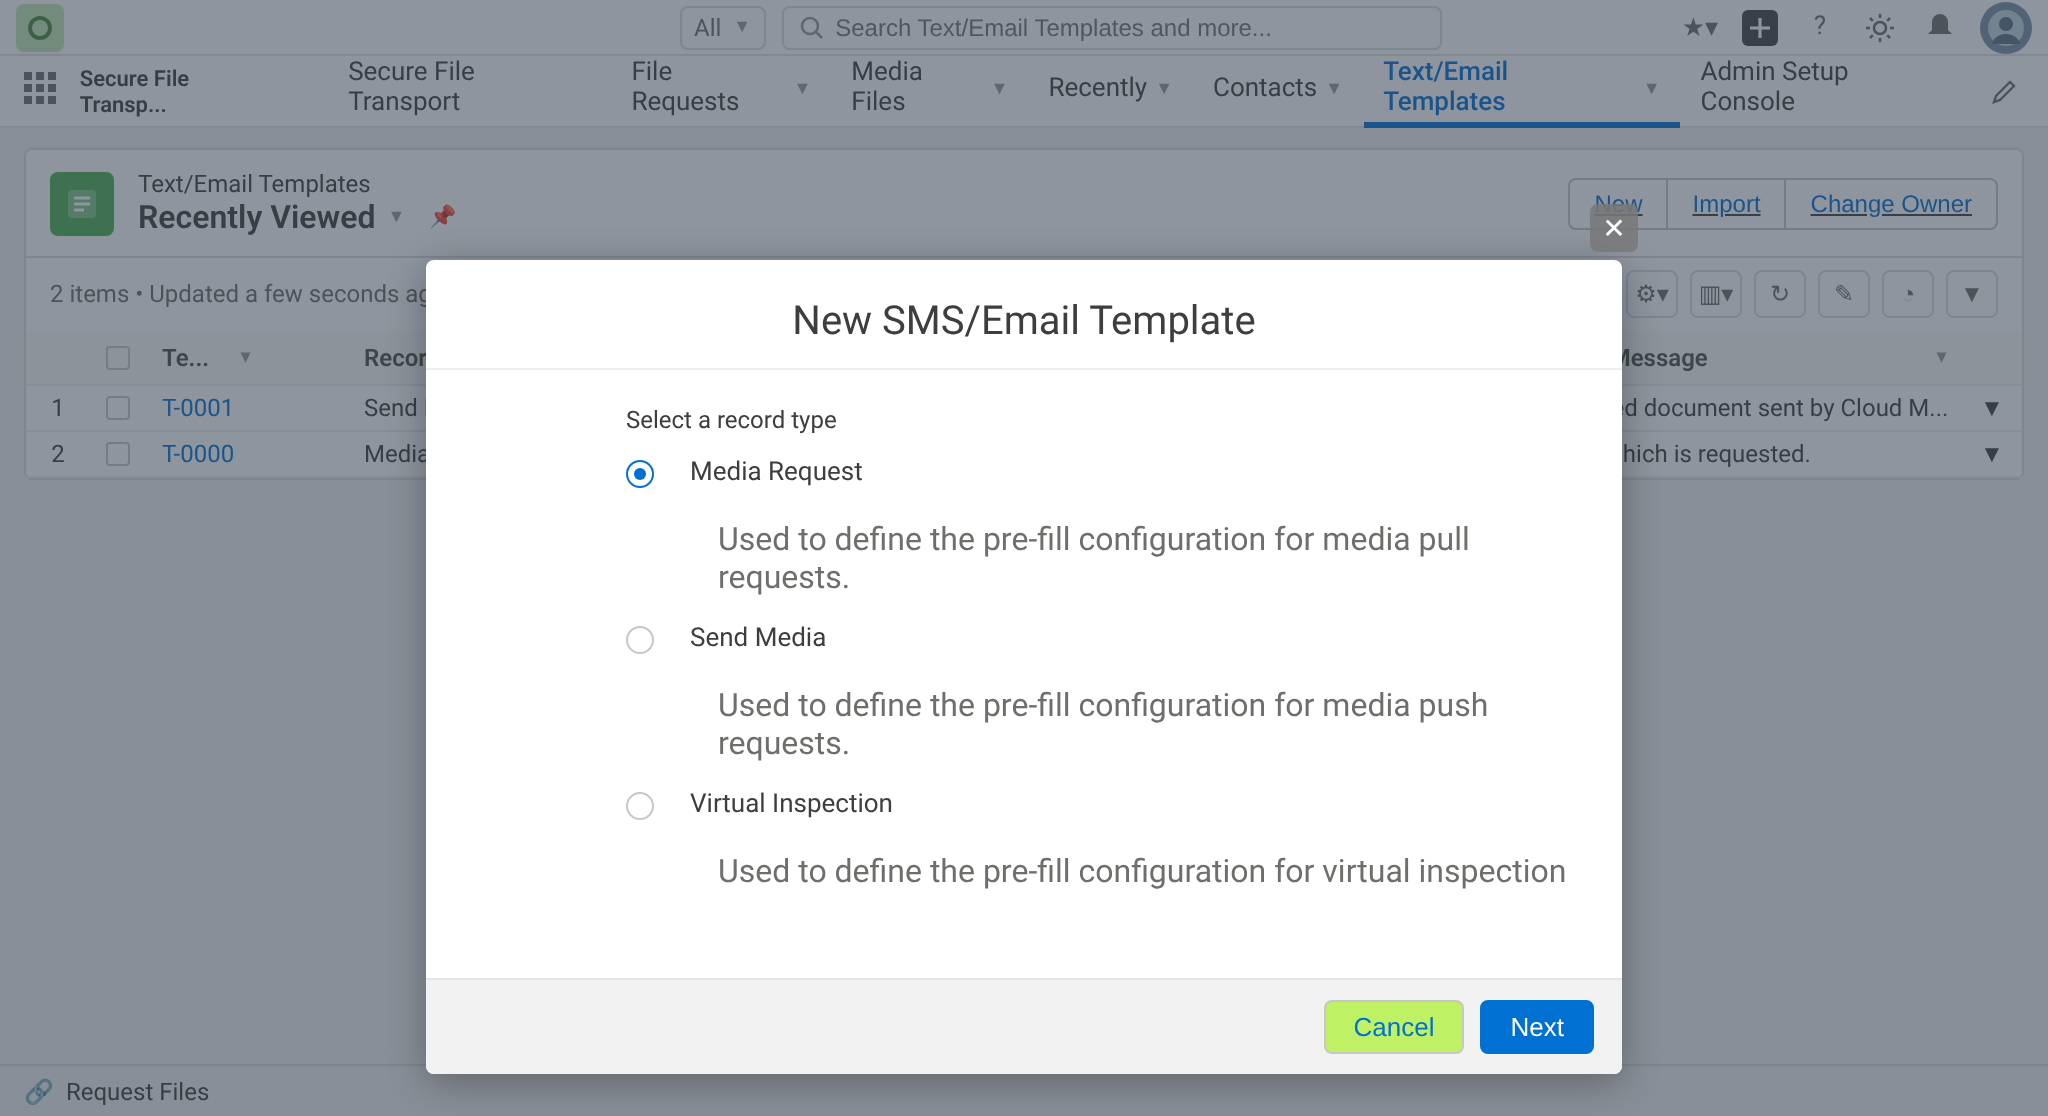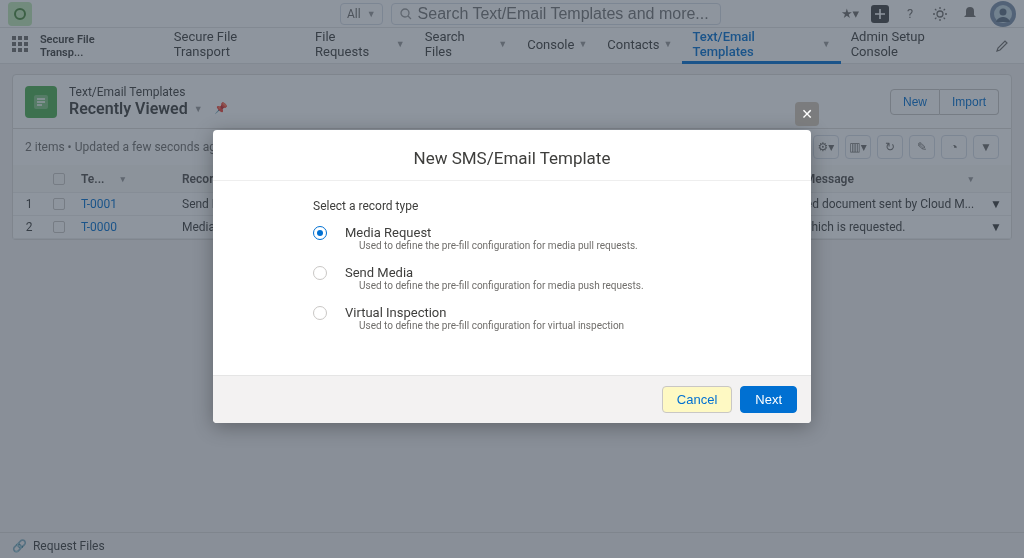--- a/index.html
+++ b/index.html
@@ -52,21 +52,21 @@
   height: 22px;
   display: flex;
   align-items: center;
   padding: 0 8px;
   color: #706e6b;
   gap: 6px;
 }
 .global-search input {
   border: none;
   outline: none;
-  font-size: 16px;
+  font-size: 12px;
   flex: 1;
   color: #3e3e3c;
 }
 .topbar-right {
   margin-left: auto;
   display: flex;
   align-items: center;
   gap: 10px;
 }
 .icon-btn {
@@ -133,21 +133,21 @@
   width: 32px; height: 32px;
   background: #4caf50;
   border-radius: 4px;
   display: flex; align-items: center; justify-content: center;
   color: #fff;
 }
 .ph-text { display: flex; flex-direction: column; }
 .ph-breadcrumb { font-size: 12px; color: #3e3e3c; }
 .ph-title { font-size: 16px; font-weight: 600; display: flex; align-items: center; gap: 6px; }
 .pin { color: #0070d2; font-size: 11px; margin-left: 6px; }
-.ph-right { margin-left: auto; display: flex; gap: 0; }
+.ph-right { margin-left: auto; display: flex; gap: 0; text-decoration: underline; }
 .btn {
   border: 1px solid #c9c7c5;
   background: #fff;
   padding: 5px 12px;
   font-size: 12px;
   cursor: pointer;
   color: #0070d2;
 }
 .btn + .btn { border-left: none; }
 .btn:first-child { border-radius: 4px 0 0 4px; }
@@ -250,21 +250,21 @@
   color: #fff;
   border-radius: 4px;
   display: flex; align-items: center; justify-content: center;
   cursor: pointer;
   font-size: 14px;
 }
 .modal-header {
   text-align: center;
   padding: 18px 12px 12px;
   border-bottom: 1px solid #eee;
-  font-size: 17px;
+  font-size: 20px;
   color: #3e3e3c;
 }
 .modal-body {
   padding: 18px 24px 30px 100px;
   font-size: 12px;
 }
 .modal-section-title { color: #3e3e3c; margin-bottom: 12px; }
 .radio-row { display: flex; align-items: flex-start; gap: 18px; margin-bottom: 14px; }
 .radio-ctrl {
   width: 14px; height: 14px;
@@ -273,33 +273,33 @@
   display: flex; align-items: center; justify-content: center;
   cursor: pointer;
   flex-shrink: 0;
   margin-top: 1px;
 }
 .radio-ctrl.selected::after {
   content: ""; width: 6px; height: 6px; background: #0070d2; border-radius: 50%;
 }
 .radio-ctrl.selected { border-color: #0070d2; }
 .radio-label .r-title { font-size: 13px; color: #3e3e3c; }
-.radio-label .r-desc { font-size: 10px; color: #706e6b; margin-top: 0; margin-left: 14px; }
+.radio-label .r-desc { font-size: 16px; color: #706e6b; margin-top: 16px; margin-left: 14px; }
 .modal-footer {
   background: #f3f2f2;
   border-top: 1px solid #e5e5e5;
   padding: 10px 14px;
   display: flex;
   justify-content: flex-end;
   gap: 8px;
   border-radius: 0 0 4px 4px;
 }
 .m-btn {
   border: 1px solid #c9c7c5;
-  background: #fef9c3;
+  background: #bef264;
   padding: 5px 14px;
   border-radius: 4px;
   font-size: 13px;
   cursor: pointer;
   color: #0070d2;
 }
 .m-btn.primary {
   background: #0070d2;
   color: #fff;
   border-color: #0070d2;
@@ -372,25 +372,25 @@
   <div class="app-name">Secure File Transp...</div>
   <div id="nav-items" style="display:flex;">
       <div class="nav-item">
         <span>Secure File Transport</span>
       </div>
       <div class="nav-item">
         <span>File Requests</span>
         <span class="chev">▼</span>
       </div>
       <div class="nav-item">
-        <span>Search Files</span>
+        <span>Media Files</span>
         <span class="chev">▼</span>
       </div>
       <div class="nav-item">
-        <span>Console</span>
+        <span>Recently</span>
         <span class="chev">▼</span>
       </div>
       <div class="nav-item">
         <span>Contacts</span>
         <span class="chev">▼</span>
       </div>
       <div class="nav-item active">
         <span>Text/Email Templates</span>
         <span class="chev">▼</span>
       </div>
@@ -419,20 +419,21 @@
       <div class="ph-breadcrumb">Text/Email Templates</div>
       <div class="ph-title">
         <span>Recently Viewed</span>
         <span class="chev">▼</span>
         <span class="pin">📌</span>
       </div>
     </div>
     <div class="ph-right" id="ph-actions">
         <button class="btn">New</button>
         <button class="btn">Import</button>
+        <button class="btn">Change Owner</button>
       </div>
   </div>
 
   <div class="toolbar">
     <div>2 items • Updated a few seconds ago</div>
     <div class="tb-right">
       <div class="list-search">
         <svg width="11" height="11" viewBox="0 0 12 12">
             <circle cx="5" cy="5" r="4" fill="none" stroke="#999" stroke-width="1.3"></circle>
             <line x1="8" y1="8" x2="11" y2="11" stroke="#999" stroke-width="1.3"></line>

